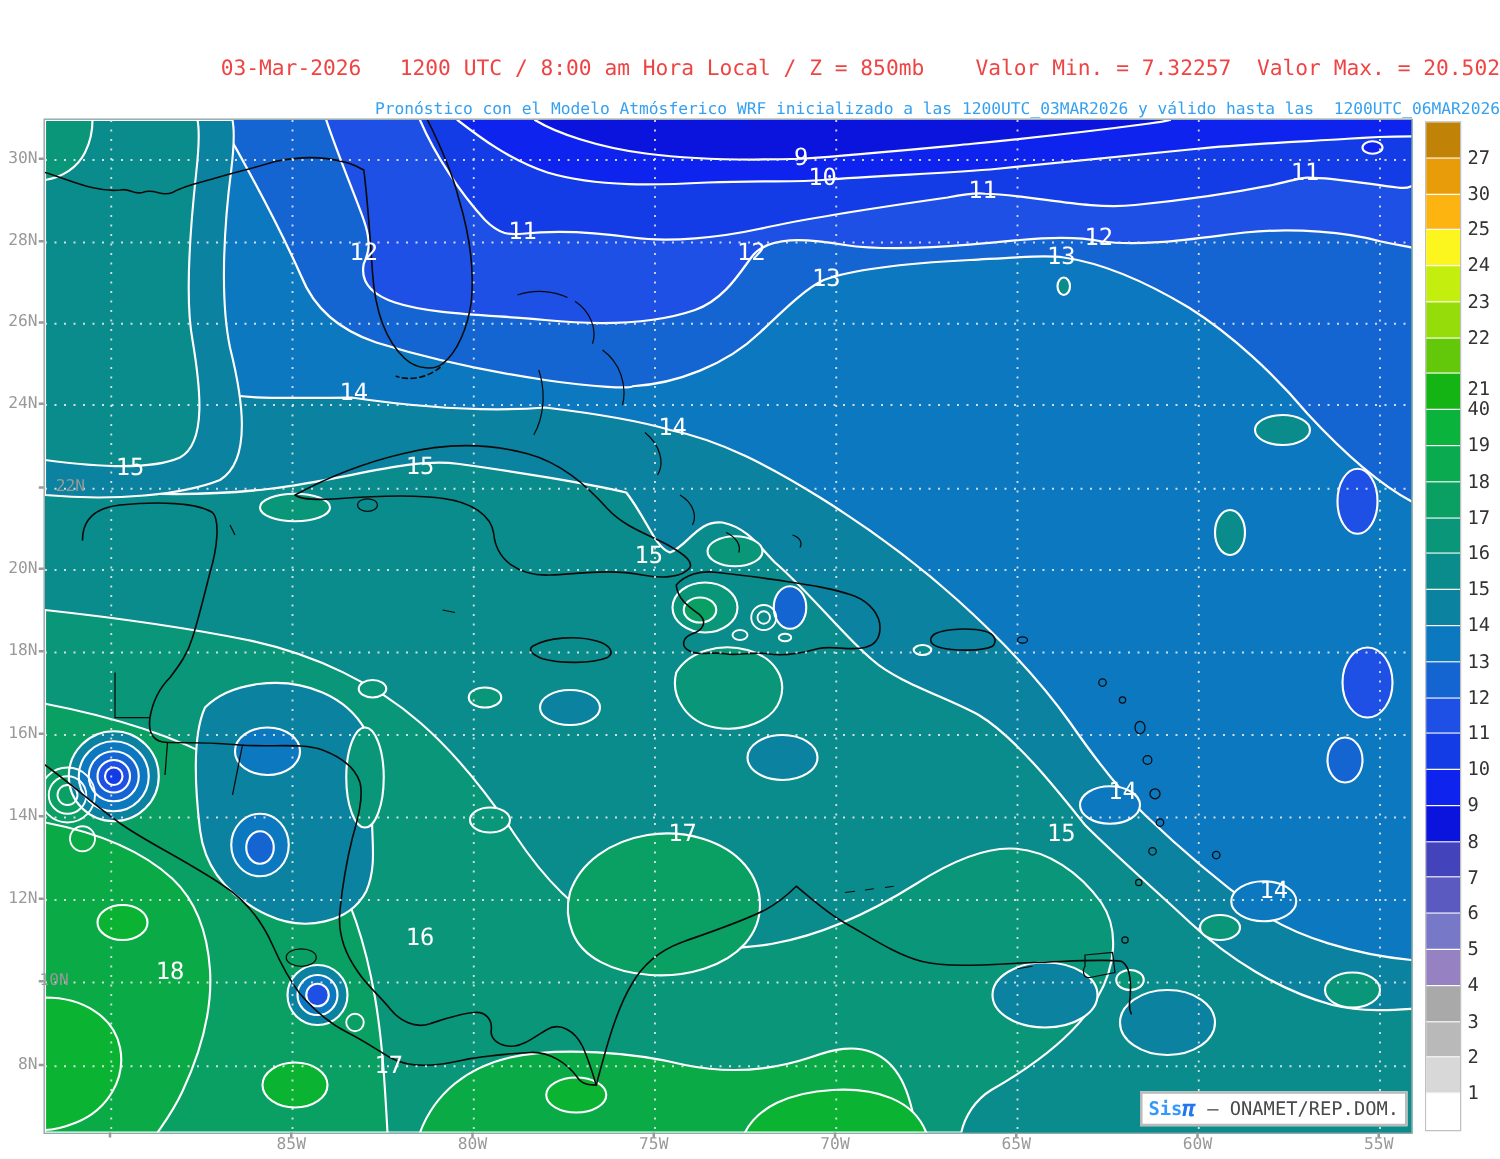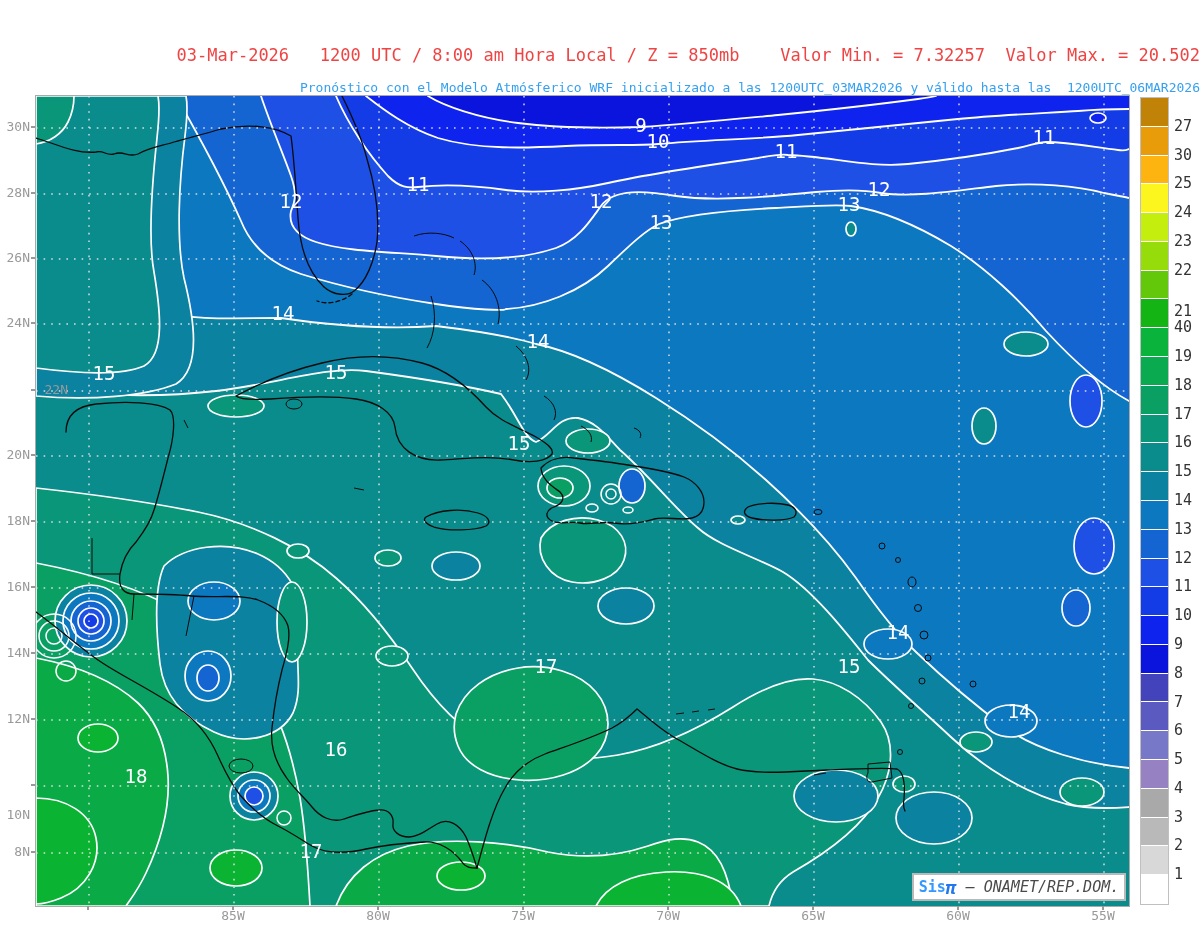--- a/index.html
+++ b/index.html
@@ -19,21 +19,21 @@
   .tick{position:absolute;background:#999;}
   #colorbar{position:absolute;left:1140px;top:97px;width:27px;height:806px;
             border:1px solid #c0c0c0;background:#fff;}
   .cbcell{width:27px;border-bottom:1px solid #fff;box-sizing:border-box;}
   .cblab{position:absolute;left:1174px;font-size:15px;color:#333;}
   #watermark{position:absolute;left:912px;top:873px;width:214px;height:28px;
              background:#fff;border:2px solid #b9b9b9;box-sizing:border-box;
              display:flex;align-items:center;justify-content:center;font-size:15px;white-space:pre;}
   #watermark .sis{color:#3399ff;font-weight:bold;}
   #watermark .pi{color:#2277ee;font-weight:bold;font-size:18px;font-style:italic;}
-  #watermark .rest{color:#4a4a4a;font-style:italic;}
+  #watermark .rest{color:#4a4a4a;}
   .cfill{stroke:none;}
   .cline{fill:none;stroke:#ffffff;stroke-width:1.8;stroke-linecap:round;stroke-linejoin:round;}
   .blob{stroke:#ffffff;stroke-width:1.7;}
   .ring{fill:none;stroke:#ffffff;stroke-width:1.5;}
   .coast{fill:none;stroke:#0a0a0a;stroke-width:1.3;stroke-linejoin:round;stroke-linecap:round;}
   .coastthin{fill:none;stroke:#0a0a0a;stroke-width:1;}
   .gridline{stroke:#e8e8e8;stroke-width:1.5;stroke-dasharray:1.6 6;opacity:0.9;}
   .clabel{fill:#ffffff;font-family:"DejaVu Sans Mono",monospace;font-size:19px;text-anchor:middle;}
 </style>
 </head>
@@ -272,21 +272,21 @@
     <div class="latlab" style="left: 0px; top: 447px;">20N</div>
     <div class="tick" style="left: 31px; top: 454px; width: 4px; height: 2px;"></div>
     <div class="latlab" style="left: 0px; top: 513px;">18N</div>
     <div class="tick" style="left: 31px; top: 520px; width: 4px; height: 2px;"></div>
     <div class="latlab" style="left: 0px; top: 579px;">16N</div>
     <div class="tick" style="left: 31px; top: 586px; width: 4px; height: 2px;"></div>
     <div class="latlab" style="left: 0px; top: 645px;">14N</div>
     <div class="tick" style="left: 31px; top: 652px; width: 4px; height: 2px;"></div>
     <div class="latlab" style="left: 0px; top: 711px;">12N</div>
     <div class="tick" style="left: 31px; top: 718px; width: 4px; height: 2px;"></div>
-    <div class="latlab" style="left: 0px; top: 807px;">10N</div>
+    <div class="latlab" style="left: 0px; top: 777px; padding-left: 25px;">10N</div>
     <div class="tick" style="left: 31px; top: 784px; width: 4px; height: 2px;"></div>
     <div class="latlab" style="left: 0px; top: 844px;">8N</div>
     <div class="tick" style="left: 31px; top: 851px; width: 4px; height: 2px;"></div>
     <div class="lonlab" style="left: 66px; top: 908px; margin-top: 24px;">90W</div>
     <div class="tick" style="left: 87px; top: 906px; width: 2px; height: 4px;"></div>
     <div class="lonlab" style="left: 211px; top: 908px; text-align: center;">85W</div>
     <div class="tick" style="left: 232px; top: 906px; width: 2px; height: 4px;"></div>
     <div class="lonlab" style="left: 356px; top: 908px;">80W</div>
     <div class="tick" style="left: 377px; top: 906px; width: 2px; height: 4px;"></div>
     <div class="lonlab" style="left: 501px; top: 908px;">75W</div>

